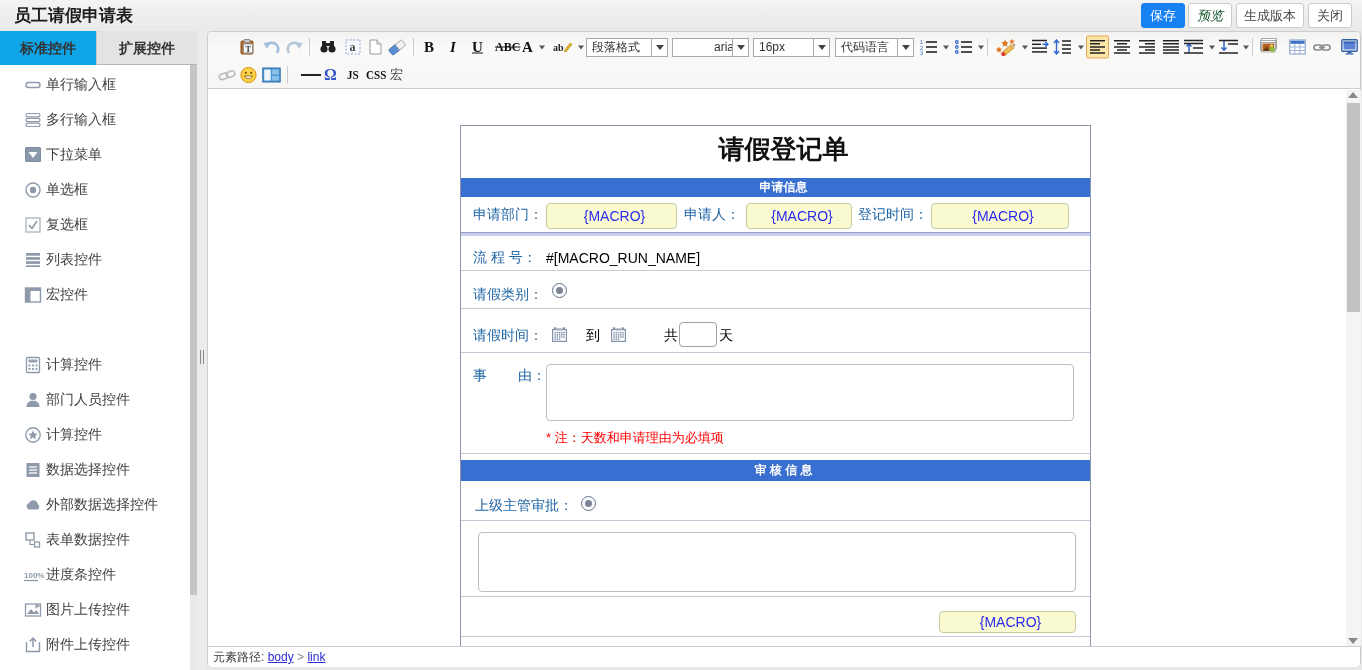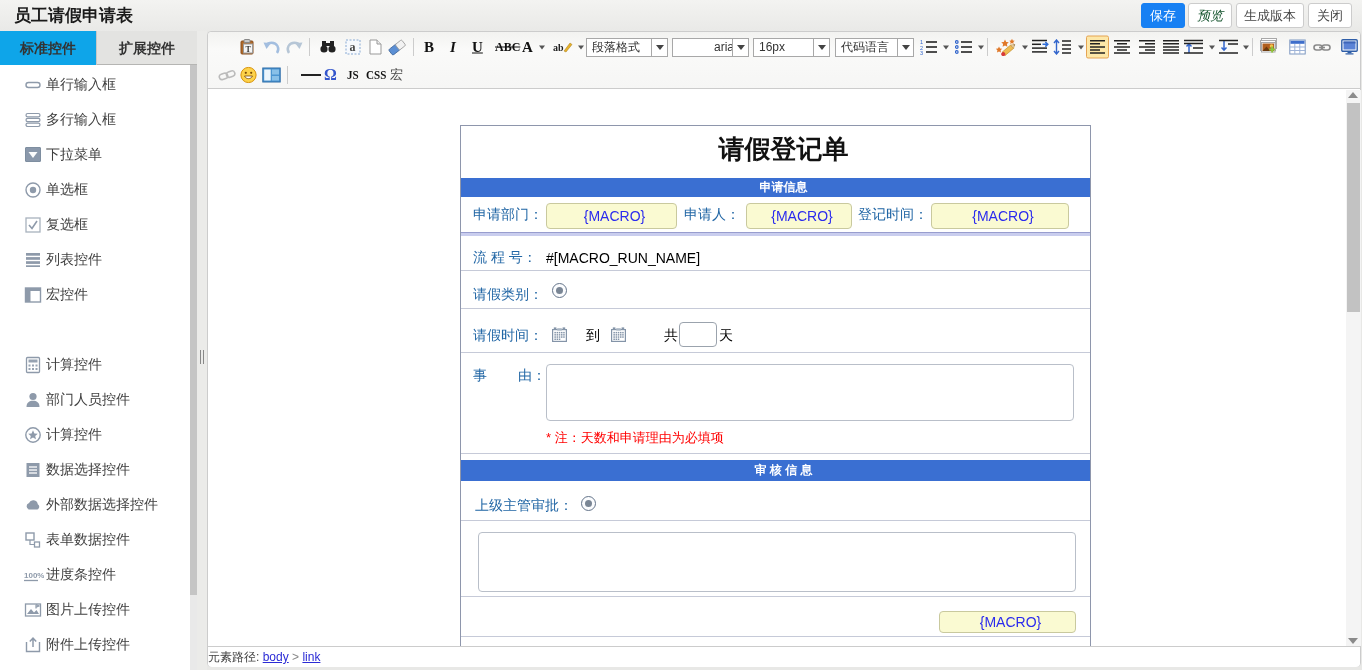--- a/index.html
+++ b/index.html
@@ -36,21 +36,21 @@
 .tsep { position:absolute; top:5px; width:1px; height:18px; background:#ccc; }
 .combo { position:absolute; top:5px; height:19px; background:#fff; border:1px solid #a8a8a8; font-size:12px; color:#333; line-height:17px; padding-left:5px; }
 .combo .arr { position:absolute; right:0; top:0; width:16px; height:17px; border-left:1px solid #a8a8a8; background:#fff; }
 .combo .arr:after { content:""; position:absolute; left:4px; top:6px; border:4px solid transparent; border-top:5px solid #444; }
 .dd { display:inline-block; width:0; height:0; border:3px solid transparent; border-top:4px solid #555; vertical-align:middle; margin-left:2px; }
 
 #content { position:absolute; left:1px; top:58px; width:1137px; height:556px; background:#fff; overflow:hidden; }
 #vscroll { position:absolute; left:1138px; top:58px; width:15px; height:556px; background:#f4f4f4; }
 #vthumb { position:absolute; left:1px; top:13px; width:13px; height:209px; background:#c2c2c2; }
 .sarr { position:absolute; left:2px; width:0; height:0; border:5px solid transparent; }
-#statusbar { position:absolute; left:0; top:614px; width:1152px; height:21px; background:#fff; border-top:1px solid #ccc; border-radius:0 0 4px 4px; font-size:12px; color:#444; line-height:21px; }
+#statusbar { position:absolute; left:0; top:614px; width:1152px; height:21px; background:#fff; border-top:1px solid #ccc; border-radius:0 0 4px 4px; font-size:12px; color:#444; line-height:21px; padding-left:5px; }
 #statusbar a { color:#2b2bd5; }
 
 #form { position:absolute; left:251px; top:35px; width:631px; border:1px solid #8e96ac; background:#fff; }
 .frow { position:relative; width:629px;text-align:center; }
 .bar { height:19px; background:#3a6fd2; color:#fff; font-weight:bold; font-size:12px; line-height:19px; padding-left:16px; }
 .lbl { position:absolute; font-size:14px; color:#2166a5; }
 .yinput { position:absolute; height:26px; background:#fafad2; border:1px solid #c9c99e; border-radius:4px; font-size:14px; color:#2b2bee; line-height:24px; padding-left:6px; }
 .tarea { position:absolute; background:#fff; border:1px solid #b9bfc9; border-radius:4px; }
 .radio { position:absolute; width:15px; height:15px; border-radius:50%; border:1px solid #64748a; background:#fbfcfe; }
 .radio:after { content:""; position:absolute; left:3px; top:3px; width:7px; height:7px; border-radius:50%; background:#7a8695; }

